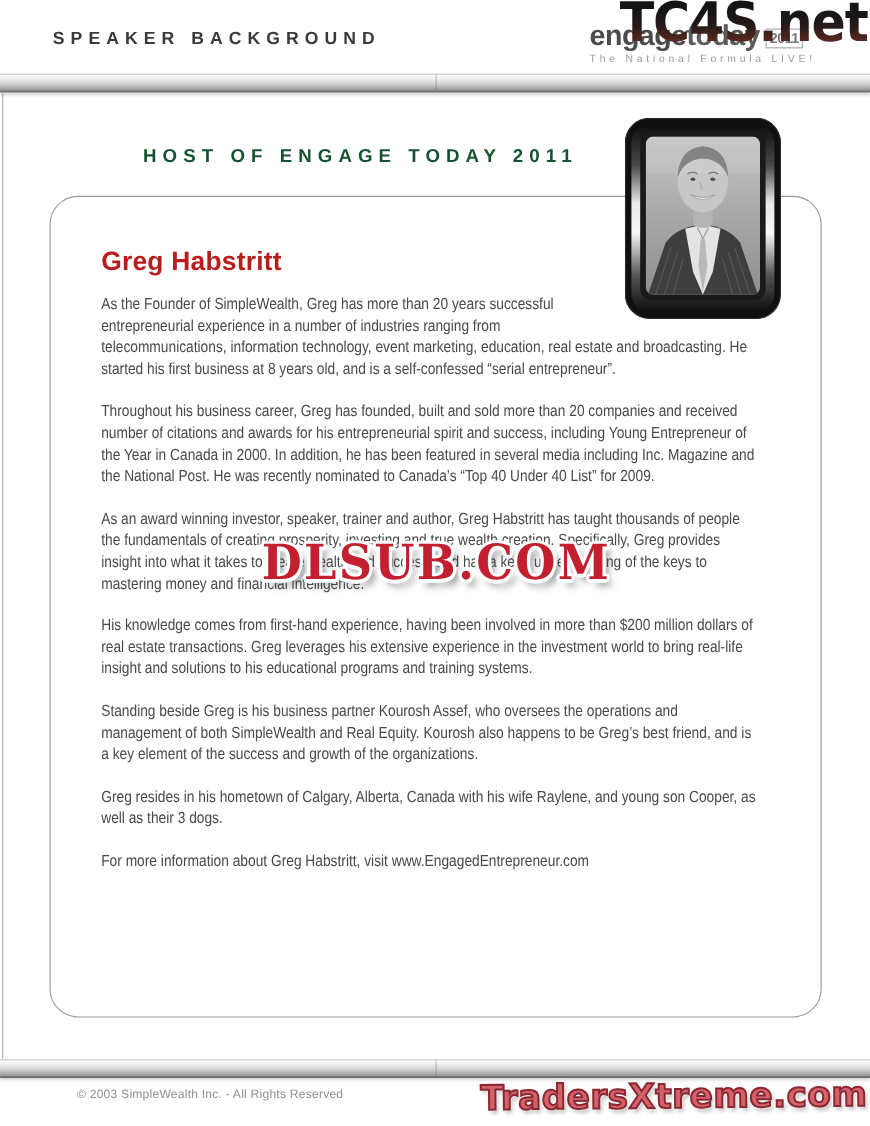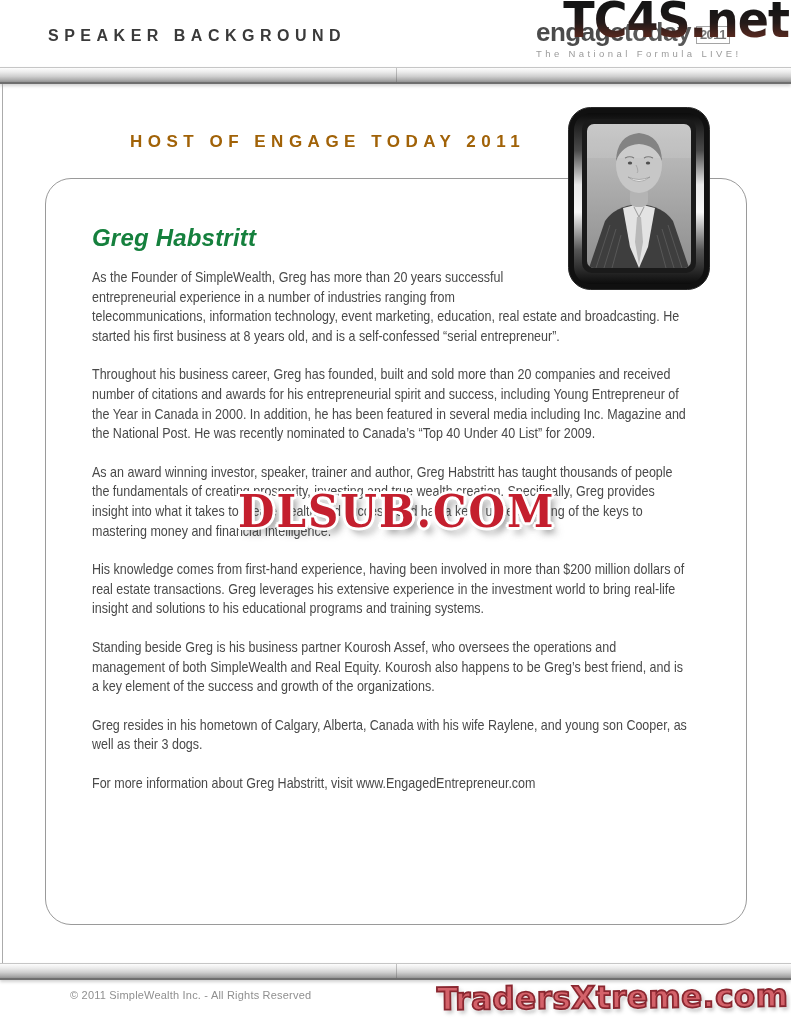--- a/index.html
+++ b/index.html
@@ -40,33 +40,33 @@
     box-shadow:0 2px 3px rgba(0,0,0,0.18);
   }
   .bar-top { top:67px; }
   .bar-bottom { top:963px; }
   .bar-seam { position:absolute; left:396px; top:0; width:1px; height:100%; background:rgba(90,90,90,0.35); }
   .left-rail { position:absolute; left:2px; top:84px; width:1px; height:879px; background:#ababab; }
 
   
   .section-heading {
     position:absolute; left:130px; top:132px;
-    font-size:17px; font-weight:bold; letter-spacing:5.5px; color:#a16207;
+    font-size:17px; font-weight:bold; letter-spacing:5.5px; color:#14532d;
   }
 
   
   .bio-card {
     position:absolute; left:45px; top:178px; width:700px; height:745px;
     border:1px solid #9a9a9a; border-radius:26px; background:#ffffff; z-index:1;
   }
   .speaker-photo { position:absolute; left:568px; top:107px; width:142px; height:183px; z-index:5; }
 
   .speaker-name {
     position:absolute; left:92px; top:224px; z-index:2;
-    font-size:24px; font-weight:bold; color:#15803d; letter-spacing:0.2px;font-style:italic;
+    font-size:24px; font-weight:bold; color:#b91c1c; letter-spacing:0.2px;
   }
 
   .bio-text {
     position:absolute; left:92px; top:268px; width:700px; z-index:2;
     transform:scaleX(0.857); transform-origin:0 0;
     font-size:14.6px; line-height:19.6px; color:#494949;
   }
   .bio-text p { margin:0 0 19px 0; }
   .photo-spacer { float:right; width:150px; height:39px; }
 
@@ -176,16 +176,16 @@
     <p>Standing beside Greg is his business partner Kourosh Assef, who oversees the operations and management of both SimpleWealth and Real Equity. Kourosh also happens to be Greg’s best friend, and is a key element of the success and growth of the organizations.</p>
     <p>Greg resides in his hometown of Calgary, Alberta, Canada with his wife Raylene, and young son Cooper, as well as their 3 dogs.</p>
     <p>For more information about Greg Habstritt, visit www.EngagedEntrepreneur.com</p>
   </div>
 
   <div class="wm-dlsub">DLSUB.COM</div>
 
   <div class="bar bar-bottom">
       <span class="bar-seam"></span>
     </div>
-  <div class="copyright">© 2011 SimpleWealth Inc. - All Rights Reserved</div>
+  <div class="copyright">© 2003 SimpleWealth Inc. - All Rights Reserved</div>
   <div class="wm-traders">TradersXtreme.com</div>
 
 </div>
 
 </body></html>

